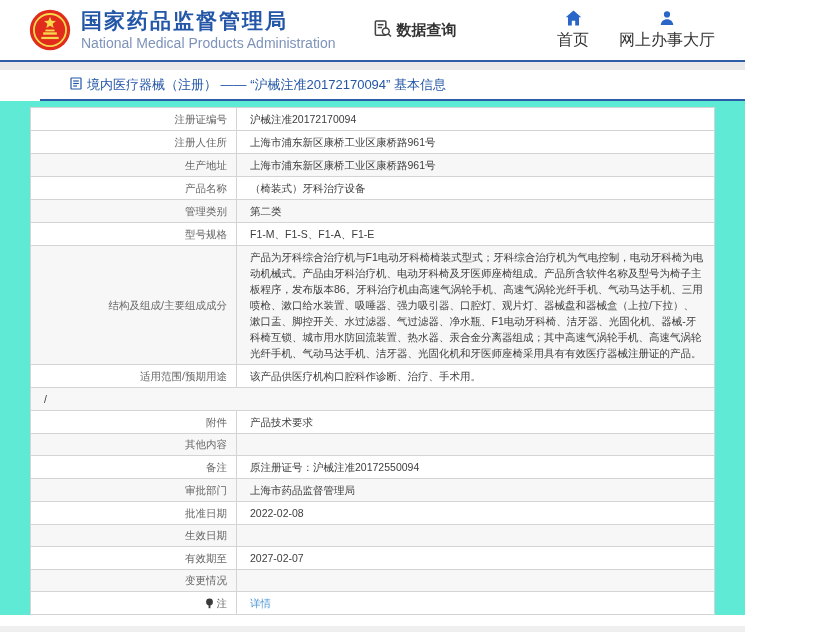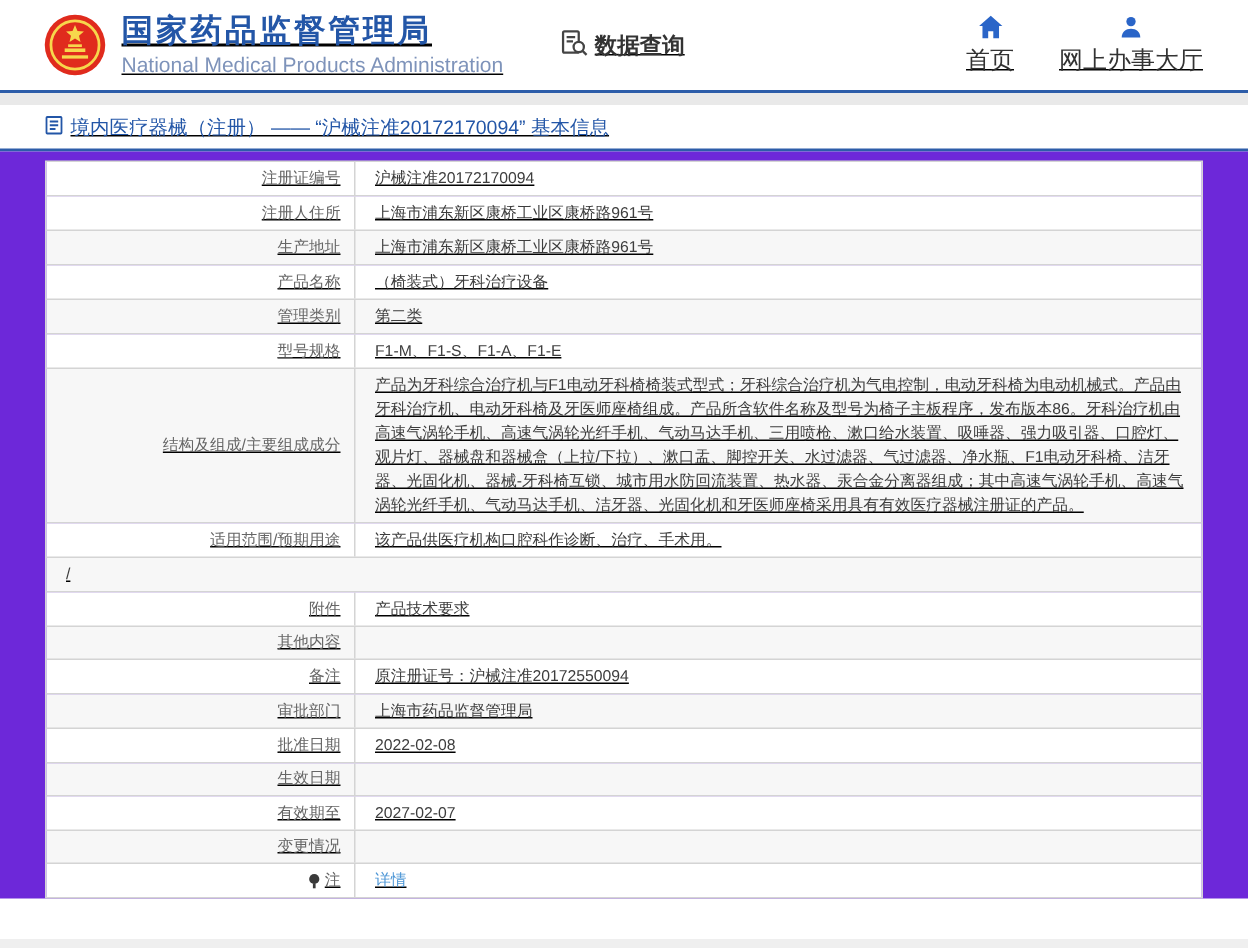--- a/index.html
+++ b/index.html
@@ -21,44 +21,44 @@
   .top-nav{ margin-left:auto; display:flex; gap:30px; }
   .nav-item{ display:flex; flex-direction:column; align-items:center; gap:4px;
     font-size:16px; color:#333; cursor:pointer; }
   .nav-item svg{ display:block; }
 
   
   .gray-strip{ height:8px; background:#e9e9e9; }
   .breadcrumb-bar{
     height:31px; background:#fff; border-bottom:2px solid #2d5da9;
     display:flex; align-items:center; gap:5px; padding:0 30px;
-    font-size:13px; color:#2356a7;
+    font-size:13px; color:#2356a7;margin-left:40px;
   }
 
   
-  main{ padding:6px 30px 0; background:#6d28d9; }
+  main{ padding:6px 30px 0; background:#5eead4; }
   .info-table{ border:1px solid #d4d4d4; }
   .t-row{ display:flex; min-height:22px; background:#fff; border-bottom:1px solid #d4d4d4; }
   .t-row:last-child{ border-bottom:none; }
   .t-row.alt{ background:#f7f7f7; }
   .t-label{
     flex:0 0 206px; width:206px; border-right:1px solid #d4d4d4;
     display:flex; align-items:center; justify-content:flex-end; gap:3px;
     padding:3px 9px 3px 4px; color:#666; font-size:10.5px; text-align:right; line-height:1.4;
   }
   .t-value{
     flex:1; display:flex; align-items:center;
     padding:3px 10px 3px 13px; color:#3d3d3d; font-size:10.5px; line-height:16px;
     word-break:break-all;
   }
   .t-value a{ color:#4d96d6; text-decoration:none; }
   .note-ico{ display:inline-flex; }
 
   .footer-strip{ height:6px; background:#efefef; position:absolute; left:0; right:0; bottom:0; }
-  .page{ position:relative; width:832px; height:632px; overflow:hidden;text-decoration:underline; }
+  .page{ position:relative; width:745px; height:632px; overflow:hidden; }
 </style>
 </head>
 <body>
 
 <div class="page">
 
   <header class="site-header">
     <div class="logo-group">
       <span class="emblem">
         <svg viewBox="0 0 48 48" width="44" height="44">

